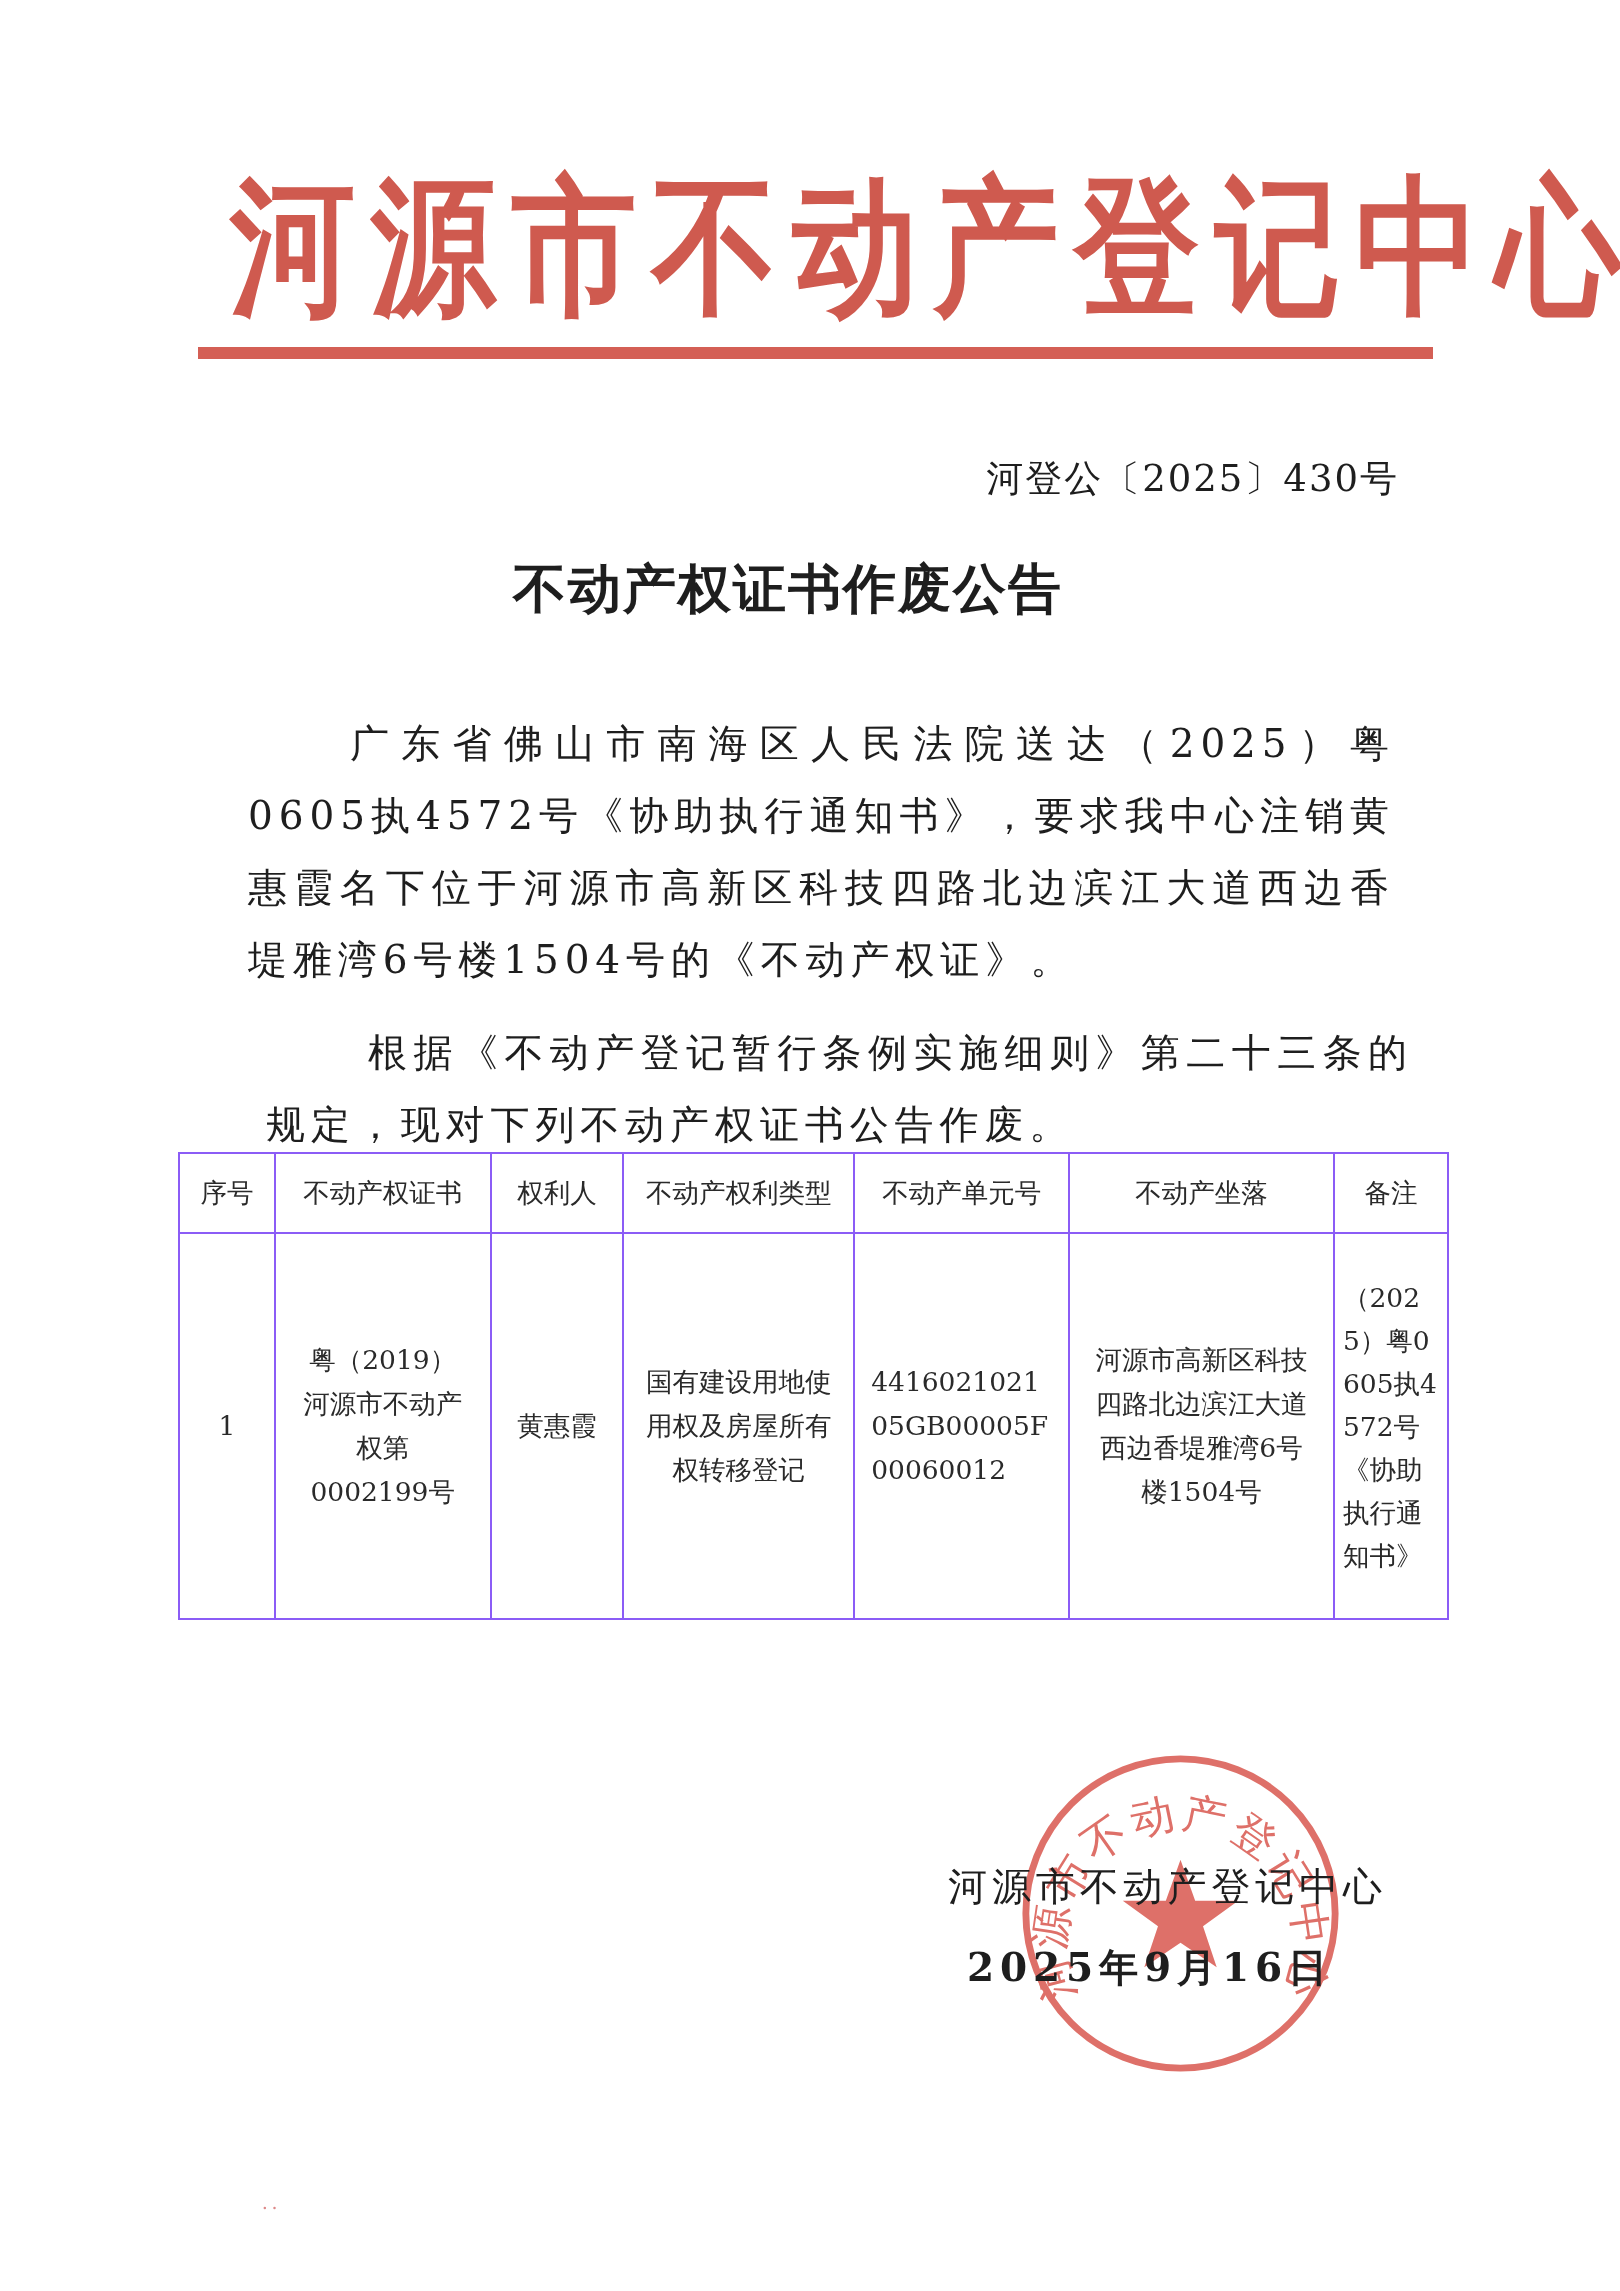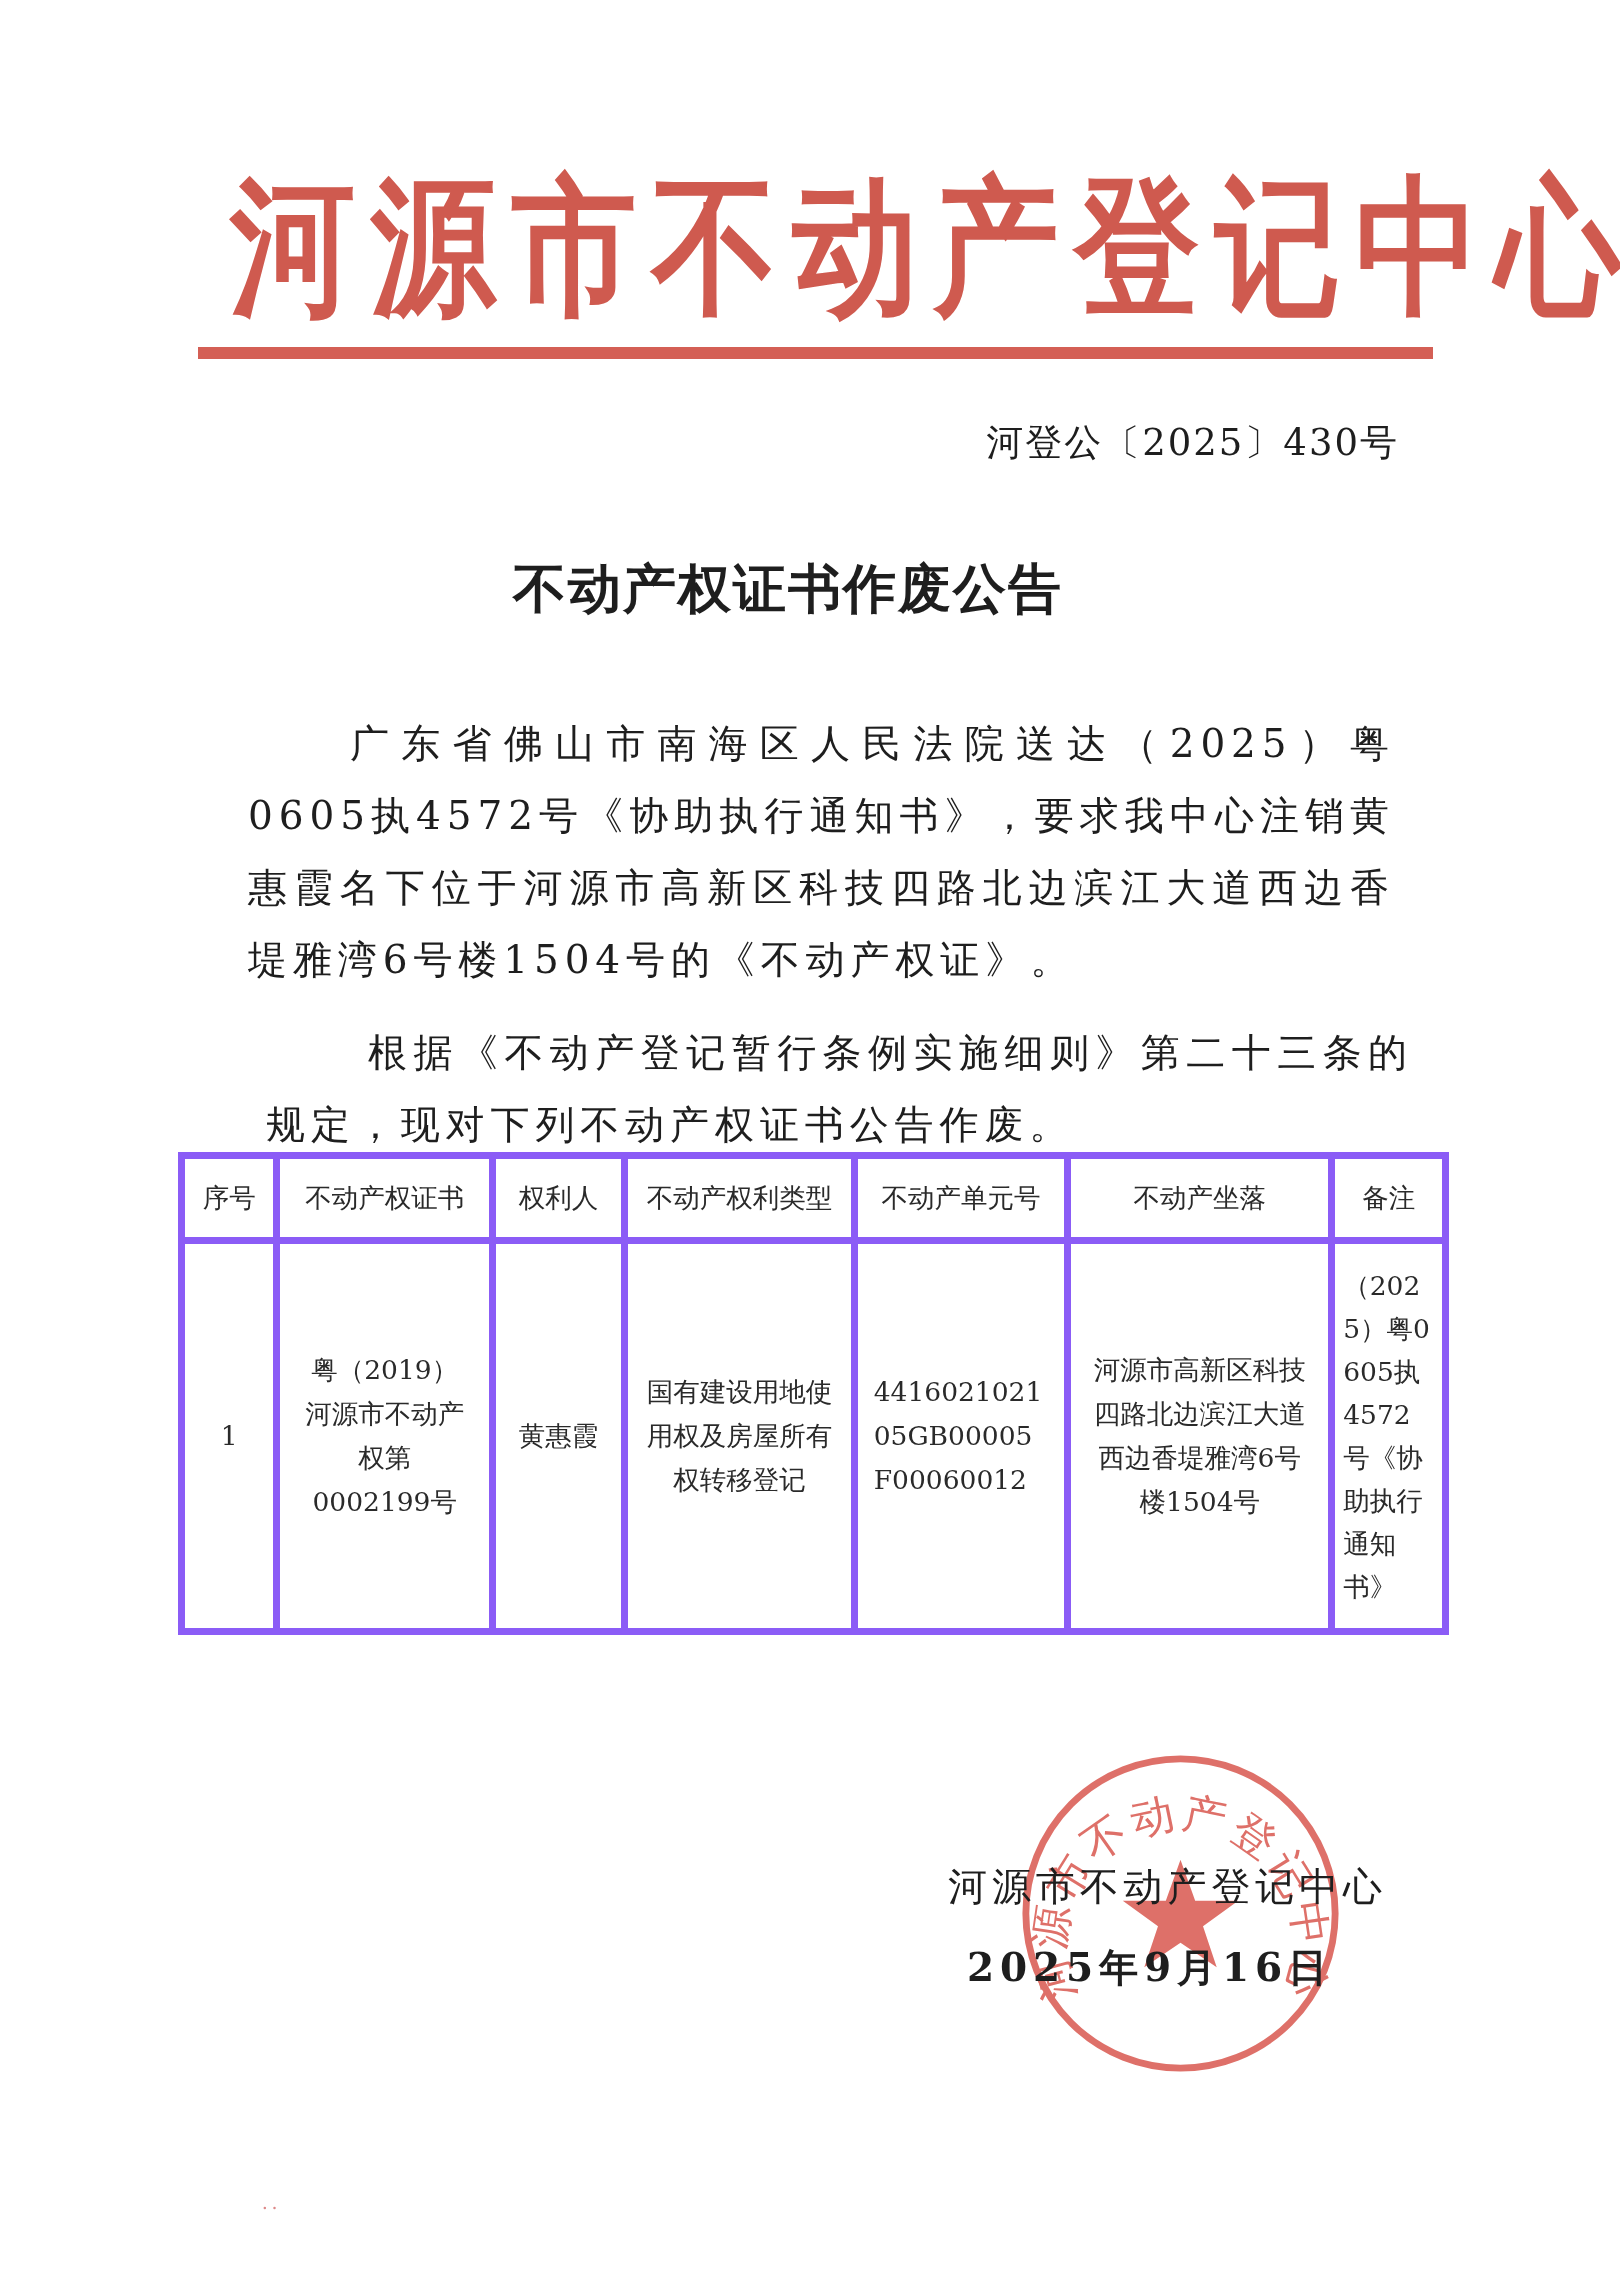--- a/index.html
+++ b/index.html
@@ -4,30 +4,30 @@
 <style>
   html, body { margin:0; padding:0; background:#ffffff; }
   body { width:1620px; height:2292px; position:relative; overflow:hidden;
          font-family:"DejaVu Serif","Liberation Serif",serif; color:#1e1e1e; }
   .abs { position:absolute; }
   .masthead { left:230px; top:147px; width:1176px; height:167px;
               color:#cf5a4f; font-size:125px; font-weight:bold; letter-spacing:15.7px;
               line-height:167px; white-space:nowrap; transform:scaleY(1.2); transform-origin:left top;
               font-family:"DejaVu Serif","Liberation Serif",serif; }
   .redline { left:198px; top:347px; width:1235px; height:11.8px; background:#d45f55; }
-  .docno { right:221px; top:418px; font-size:37px; letter-spacing:2px; white-space:nowrap; }
+  .docno { right:221px; top:454px; font-size:37px; letter-spacing:2px; white-space:nowrap; }
   .title { left:0; width:1576px; top:554px; text-align:center; font-size:53px; font-weight:bold;
            letter-spacing:2px; font-family:"DejaVu Serif","Liberation Serif",serif; }
   .para { left:248px; width:1147px; font-size:39px; line-height:72px; letter-spacing:5.9px;
           text-align:justify; text-indent:102px; }
   .p1 { top:708px; }
   .p2 { top:1017px;margin-left:18px; }
   table.grid { position:absolute; left:178px; top:1152px; width:1271px; border-collapse:collapse;
                font-size:26.5px; color:#2a2a2a; }
-  table.grid th, table.grid td { border:7px solid #8b5cf6; text-align:center; vertical-align:middle;
+  table.grid th, table.grid td { border:2px solid #8b5cf6; text-align:center; vertical-align:middle;
                font-weight:normal; padding:0 9.8px; line-height:44px; }
   table.grid th { height:78px; }
   table.grid td { height:384px; }
   .remark { text-align:left !important; padding:0 7.8px !important; line-height:43px !important; word-break:break-all; }
   .sign-org { left:948px; top:1860px; font-size:39px; letter-spacing:4.9px; white-space:nowrap; z-index:3; }
   .sign-date { left:967px; top:1941px; font-size:39px; letter-spacing:5.9px; white-space:nowrap; z-index:3;font-weight:bold; }
   .stamp { left:1019px; top:1752px; width:323px; height:323px; z-index:2; opacity:0.85; }
   .dots { left:260px; top:2205px; width:29px; height:5.9px; }
 </style>
 </head>

